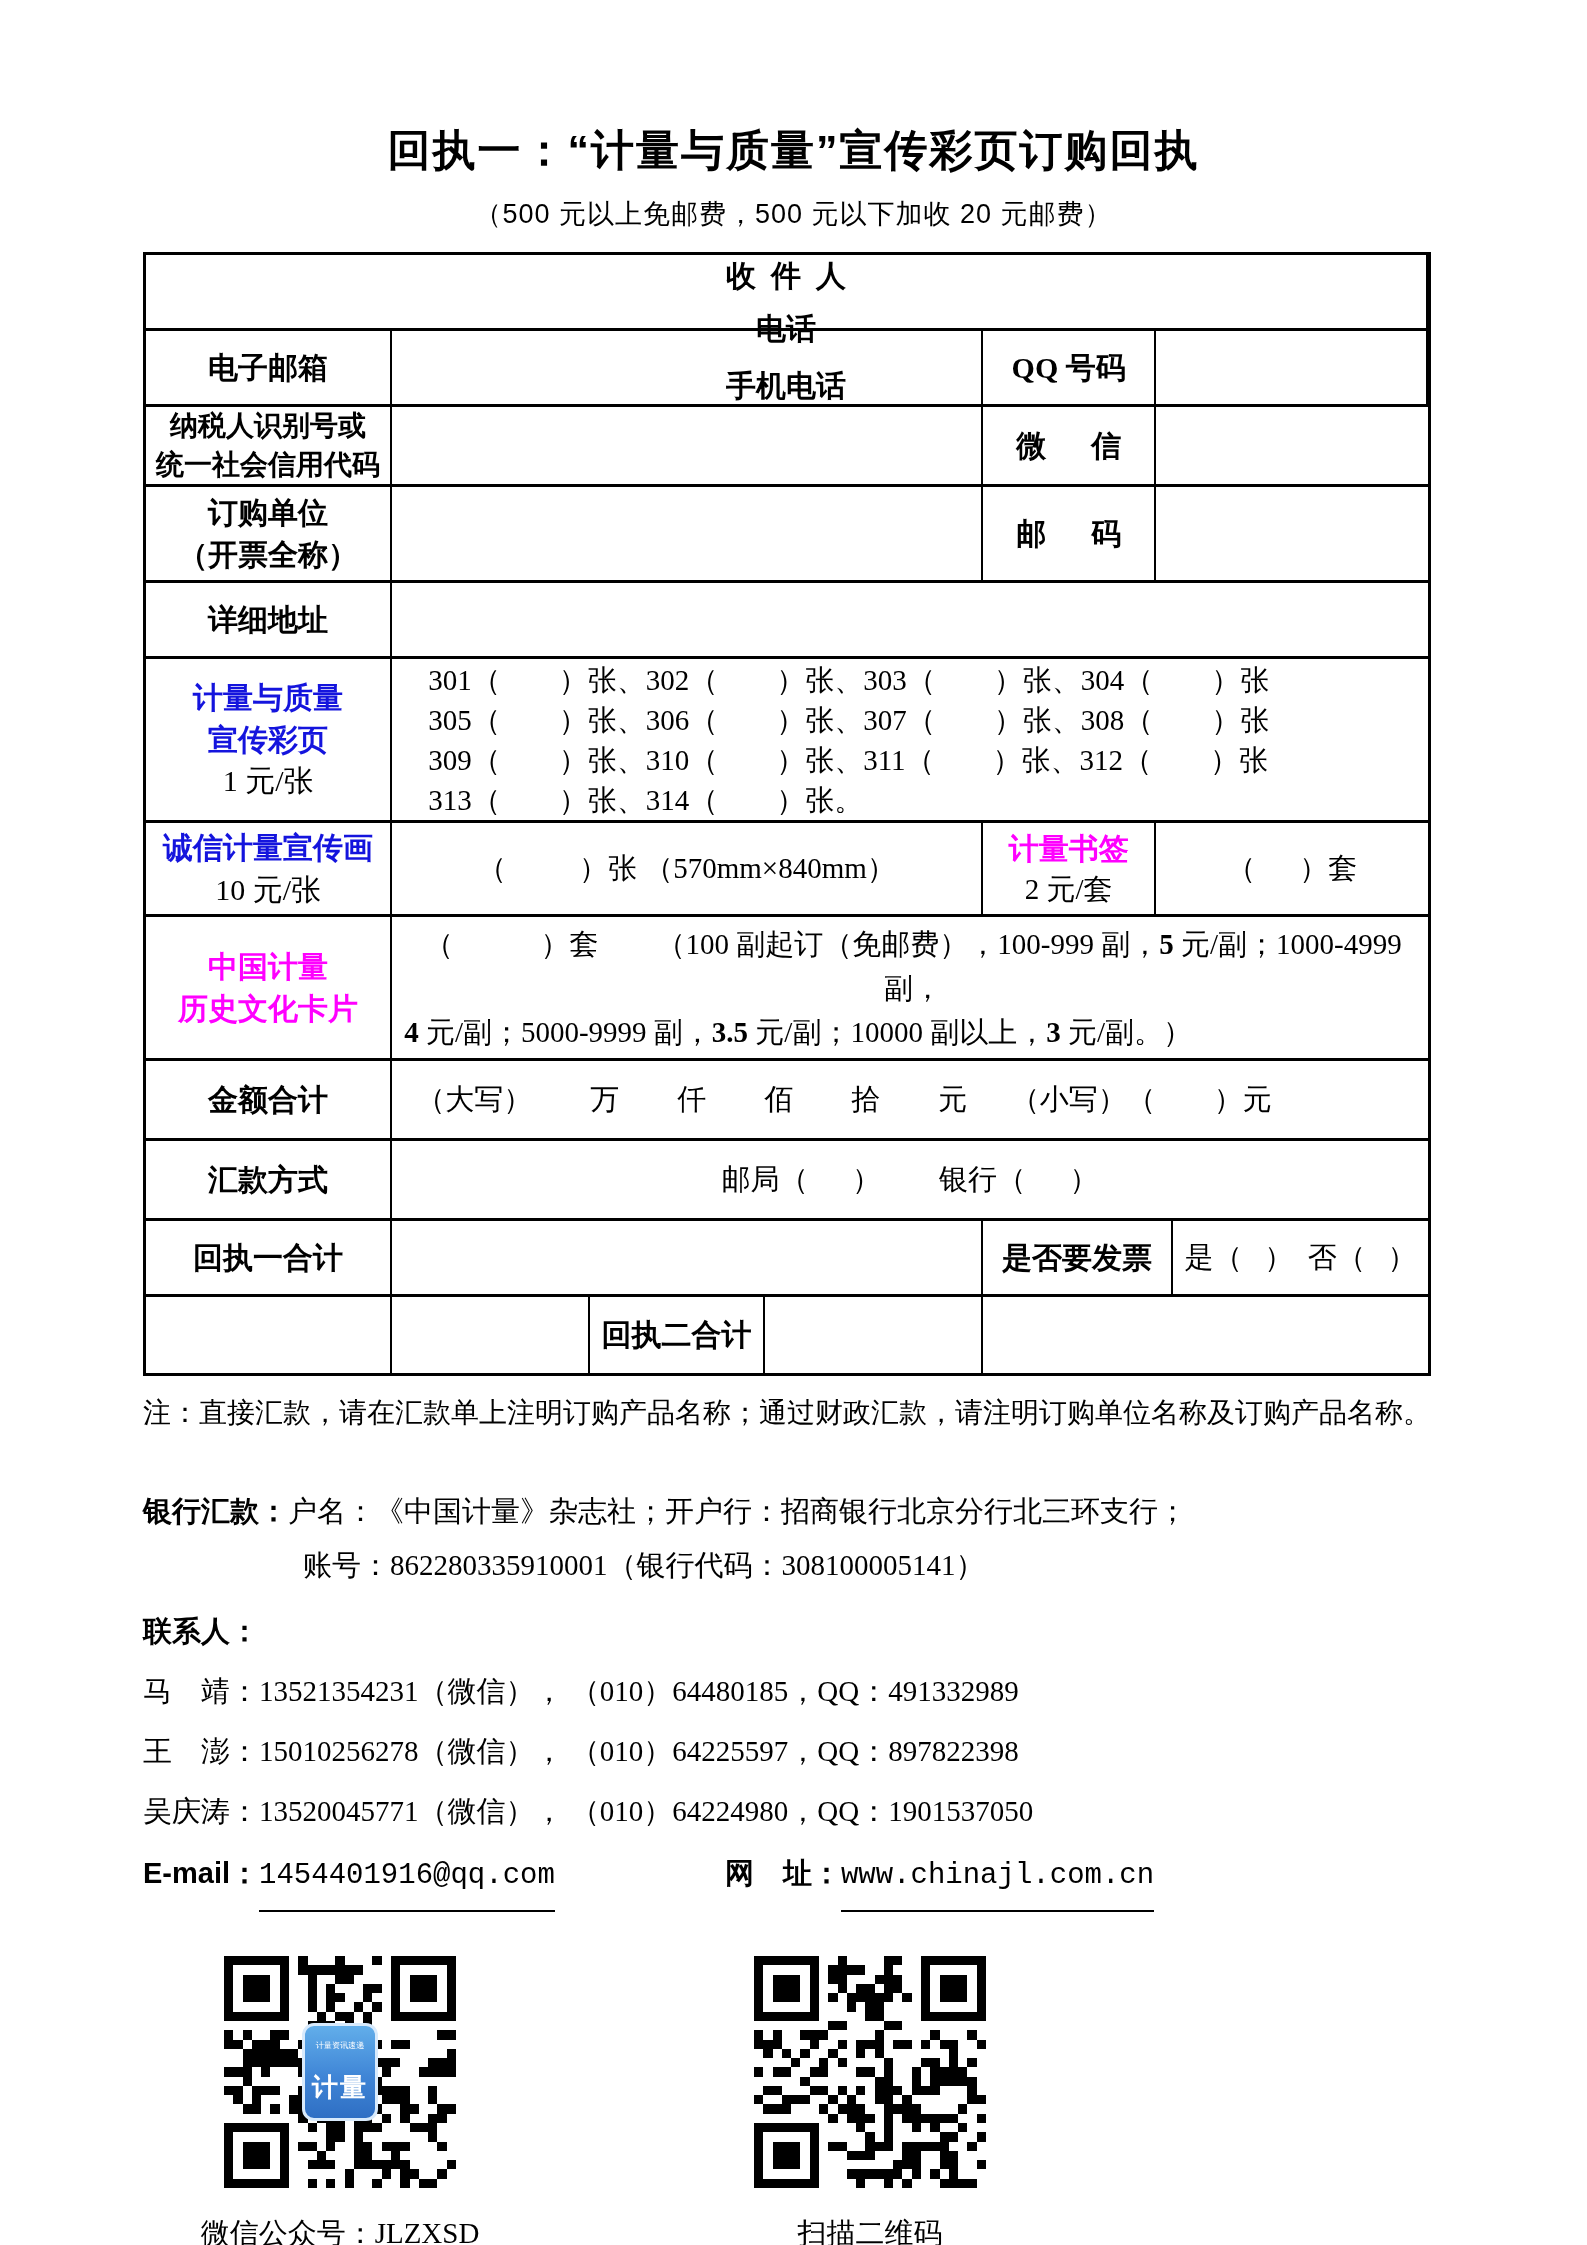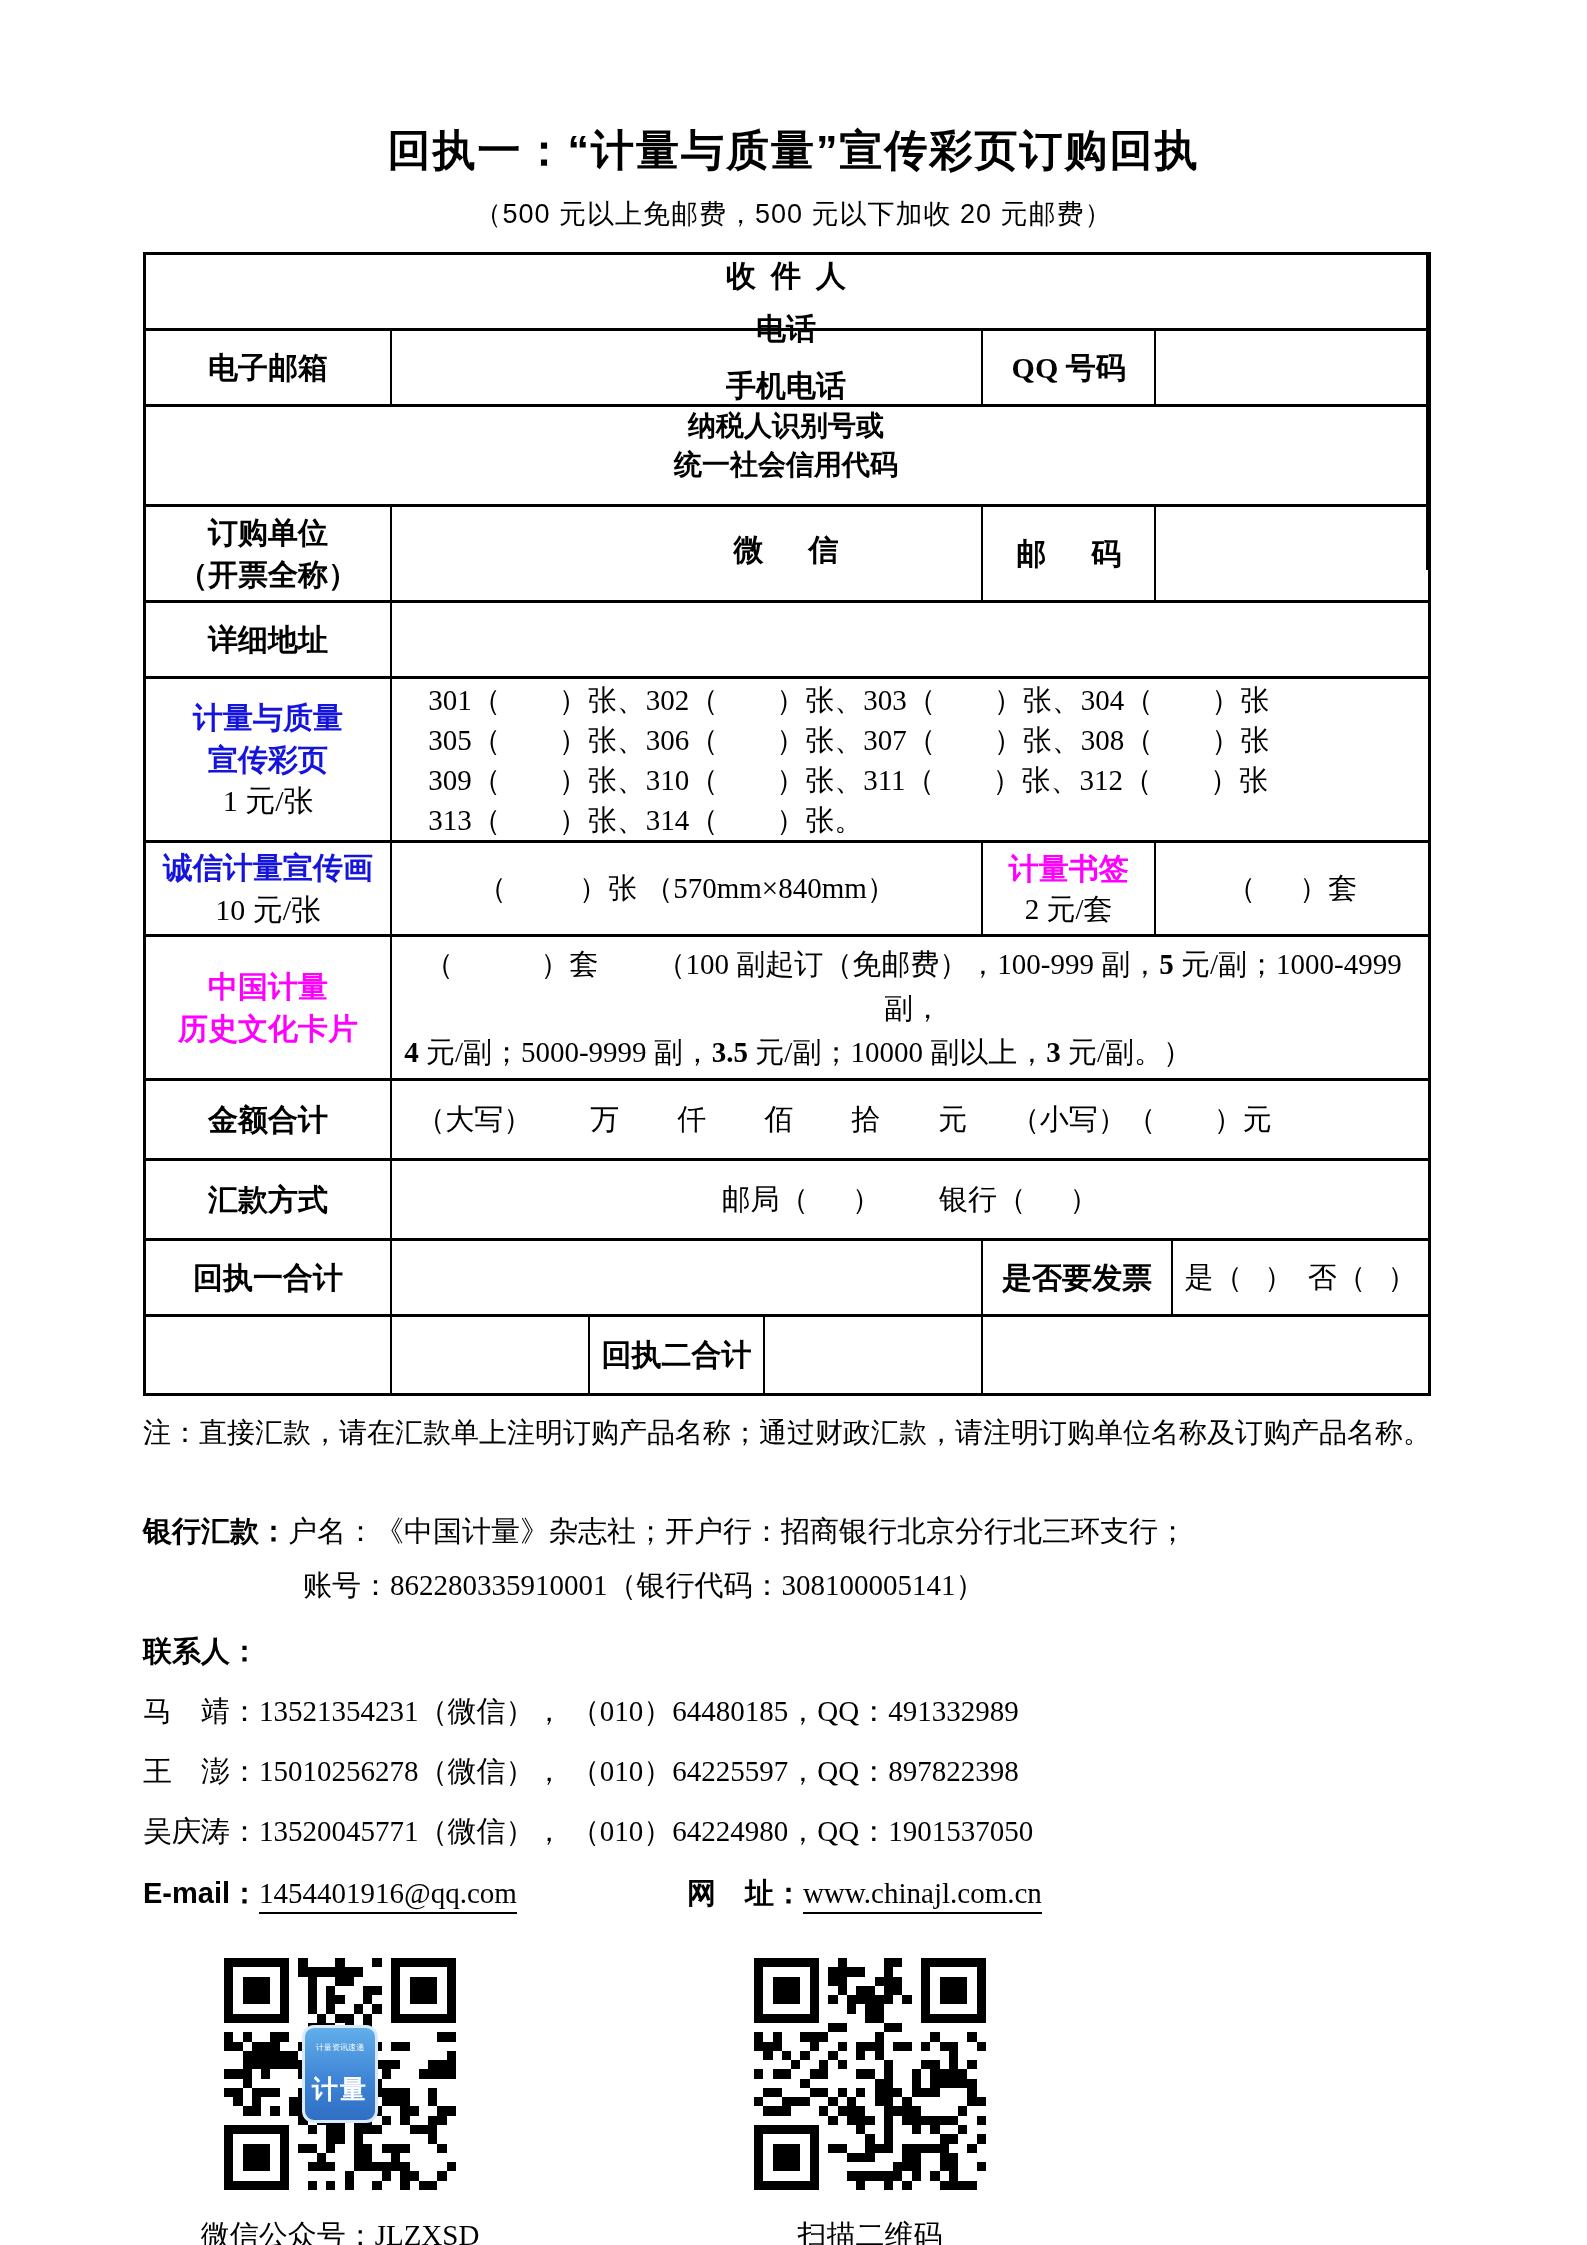--- a/index.html
+++ b/index.html
@@ -24,36 +24,36 @@
     border-right:2px solid #000;box-sizing:border-box;display:flex;flex-direction:column;
     align-items:center;justify-content:center;font-size:29px;line-height:1.38;
     white-space:pre-wrap;text-align:center;
   }
   .cell:last-child{border-right:none;}
   .lab{font-weight:bold;font-size:30px;}
   .left{align-items:flex-start;text-align:center;padding-left:22px;}
   .blue{color:#1414dd;}
   .magenta{color:#ff00ff;}
   .bld{font-weight:bold;}
-  .r1{height:76px;flex-direction:column;}.r2{height:76px;}.r3{height:100px;flex-direction:column;}.r4{height:96px;}
+  .r1{height:76px;flex-direction:column;}.r2{height:76px;}.r3{height:80px;}.r4{height:96px;}
   .r5{height:76px;}.r6{height:164px;}.r7{height:94px;}.r8{height:144px;}
   .r9{height:80px;}.r10{height:80px;}.r11{height:76px;}.r12{height:76px;}
   .flyer-lines{line-height:40px;}
   .cardline{display:block;}
   .note{margin:18px 0 0 143px;width:1310px;font-size:28px;}
   .bank{margin:58px 0 0 143px;font-size:29px;line-height:1.45;}
   .bank .blabel,.heading{font-family:"Liberation Sans","DejaVu Sans",sans-serif;font-weight:bold;}
   .bank-l2{margin-left:160px;margin-top:12px;}
   .contacts{margin:26px 0 0 143px;font-size:29px;}
   .contact-line{margin-top:20px;}
   .cname{font-family:"Liberation Sans","DejaVu Sans",sans-serif;}
   .email-row{margin:22px 0 0 143px;font-size:29px;display:flex;align-items:baseline;}
   .email-row .elabel{font-family:"Liberation Sans","DejaVu Sans",sans-serif;font-weight:bold;}
   .email-row .wlabel{font-family:"Liberation Sans","DejaVu Sans",sans-serif;font-weight:bold;margin-left:170px;}
-  .ulink{border-bottom:2px solid #000;padding-bottom:2px;font-family:Liberation Serif, serif;}
+  .ulink{border-bottom:2px solid #000;padding-bottom:18px;font-family:Liberation Mono, monospace;}
   .qr-row{display:flex;margin:44px 0 0 190px;}
   .qr-block{width:300px;display:flex;flex-direction:column;align-items:center;}
   .qr-block.right{margin-left:230px;width:300px;}
   .qr-box{width:232px;height:232px;position:relative;}
   .qr-box svg{width:100%;height:100%;display:block;}
   .qr-logo{
     position:absolute;left:50%;top:50%;transform:translate(-50%,-50%);
     width:76px;height:98px;border-radius:12px;border:3px solid #d8eafc;
     background:linear-gradient(180deg,#62aeea 0%,#3f85d6 55%,#2f6fc4 100%);
     display:flex;flex-direction:column;align-items:center;justify-content:space-around;

